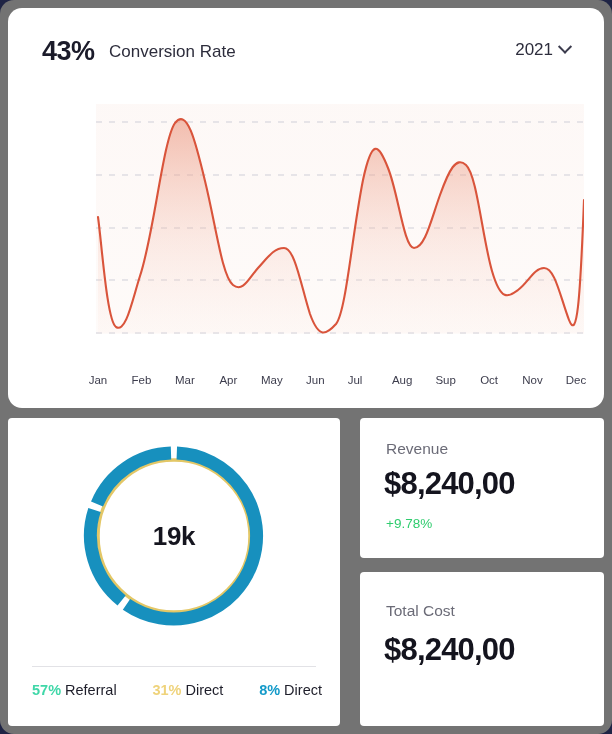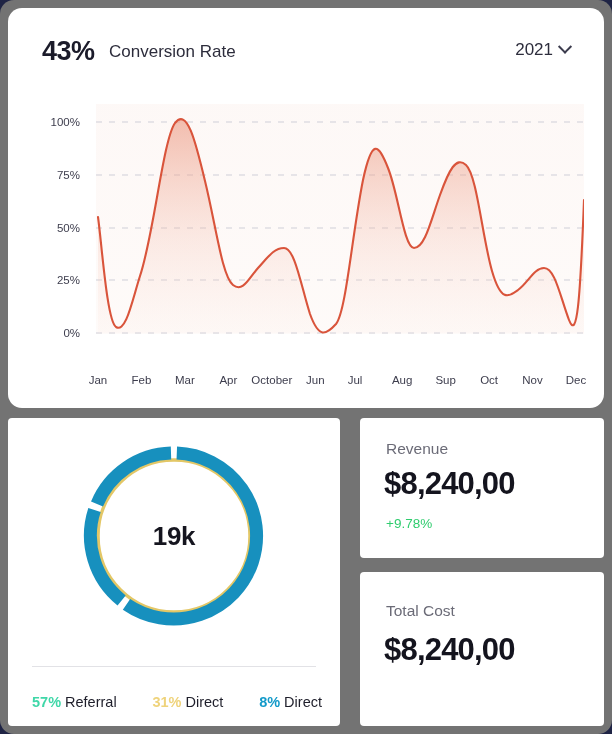--- a/index.html
+++ b/index.html
@@ -136,21 +136,20 @@
     position: absolute;
     left: 24px; right: 24px; top: 248px;
     height: 1px; background: #e2e2e6;
   }
   #legend {
     position: absolute;
     left: 24px; right: 18px; top: 264px;
     display: flex;
     justify-content: space-between;
     align-items: flex-start;
-    margin-top: 12px;
   }
   .legend-item { font-size: 14.5px; white-space: nowrap; }
   .legend-pct { font-weight: bold; }
   .legend-label { color: #1e1e2a; margin-left: 4px; }
 
   
   #revenue-card { left: 360px; top: 418px; width: 244px; height: 140px; }
   #cost-card    { left: 360px; top: 572px; width: 244px; height: 154px; }
   .stat-label {
     position: absolute; left: 26px; top: 22px;
@@ -180,27 +179,20 @@
       <span class="conv-pct">43%</span>
       <span class="conv-title">Conversion Rate</span>
 
       <div id="year-selector">
         <span>2021</span><span class="chev"></span>
       </div>
     </div>
 
     <div id="line-chart-wrap">
 
-      <div id="ytick-col">
-          <div class="ylabel" style="top: 26px;">100%</div>
-          <div class="ylabel" style="top: 78.75px;">75%</div>
-          <div class="ylabel" style="top: 131.5px;">50%</div>
-          <div class="ylabel" style="top: 184.25px;">25%</div>
-          <div class="ylabel" style="top: 237px;">0%</div>
-        </div>
 
       <div id="plot-area">
         <svg width="496" height="290" viewBox="0 0 496 290">
           <defs>
             <linearGradient id="areaGrad" x1="0" y1="0" x2="0" y2="1">
               <stop offset="0%" stop-color="#e98c72" stop-opacity="0.55"></stop>
               <stop offset="55%" stop-color="#f3b8a6" stop-opacity="0.26"></stop>
               <stop offset="100%" stop-color="#fbe3da" stop-opacity="0.12"></stop>
             </linearGradient>
             <linearGradient id="bgGrad" x1="0" y1="0" x2="0" y2="1">
@@ -235,21 +227,21 @@
                    C 413,206 420,201 430,194 C 440,187 446,172 456,172 C 467,172 472,200 481,224
                    C 489,244 492,208 496,104"></path>
         </svg>
       </div>
 
       <div id="xtick-row">
           <div class="xlabel" style="left: 10px;">Jan</div>
           <div class="xlabel" style="left: 53.4545px;">Feb</div>
           <div class="xlabel" style="left: 96.9091px;">Mar</div>
           <div class="xlabel" style="left: 140.364px;">Apr</div>
-          <div class="xlabel" style="left: 183.818px;">October</div>
+          <div class="xlabel" style="left: 183.818px;">May</div>
           <div class="xlabel" style="left: 227.273px;">Jun</div>
           <div class="xlabel" style="left: 267px;">Jul</div>
           <div class="xlabel" style="left: 314.182px;">Aug</div>
           <div class="xlabel" style="left: 357.636px;">Sup</div>
           <div class="xlabel" style="left: 401.091px;">Oct</div>
           <div class="xlabel" style="left: 444.545px;">Nov</div>
           <div class="xlabel" style="left: 488px;">Dec</div>
         </div>
     </div>
   </div>

